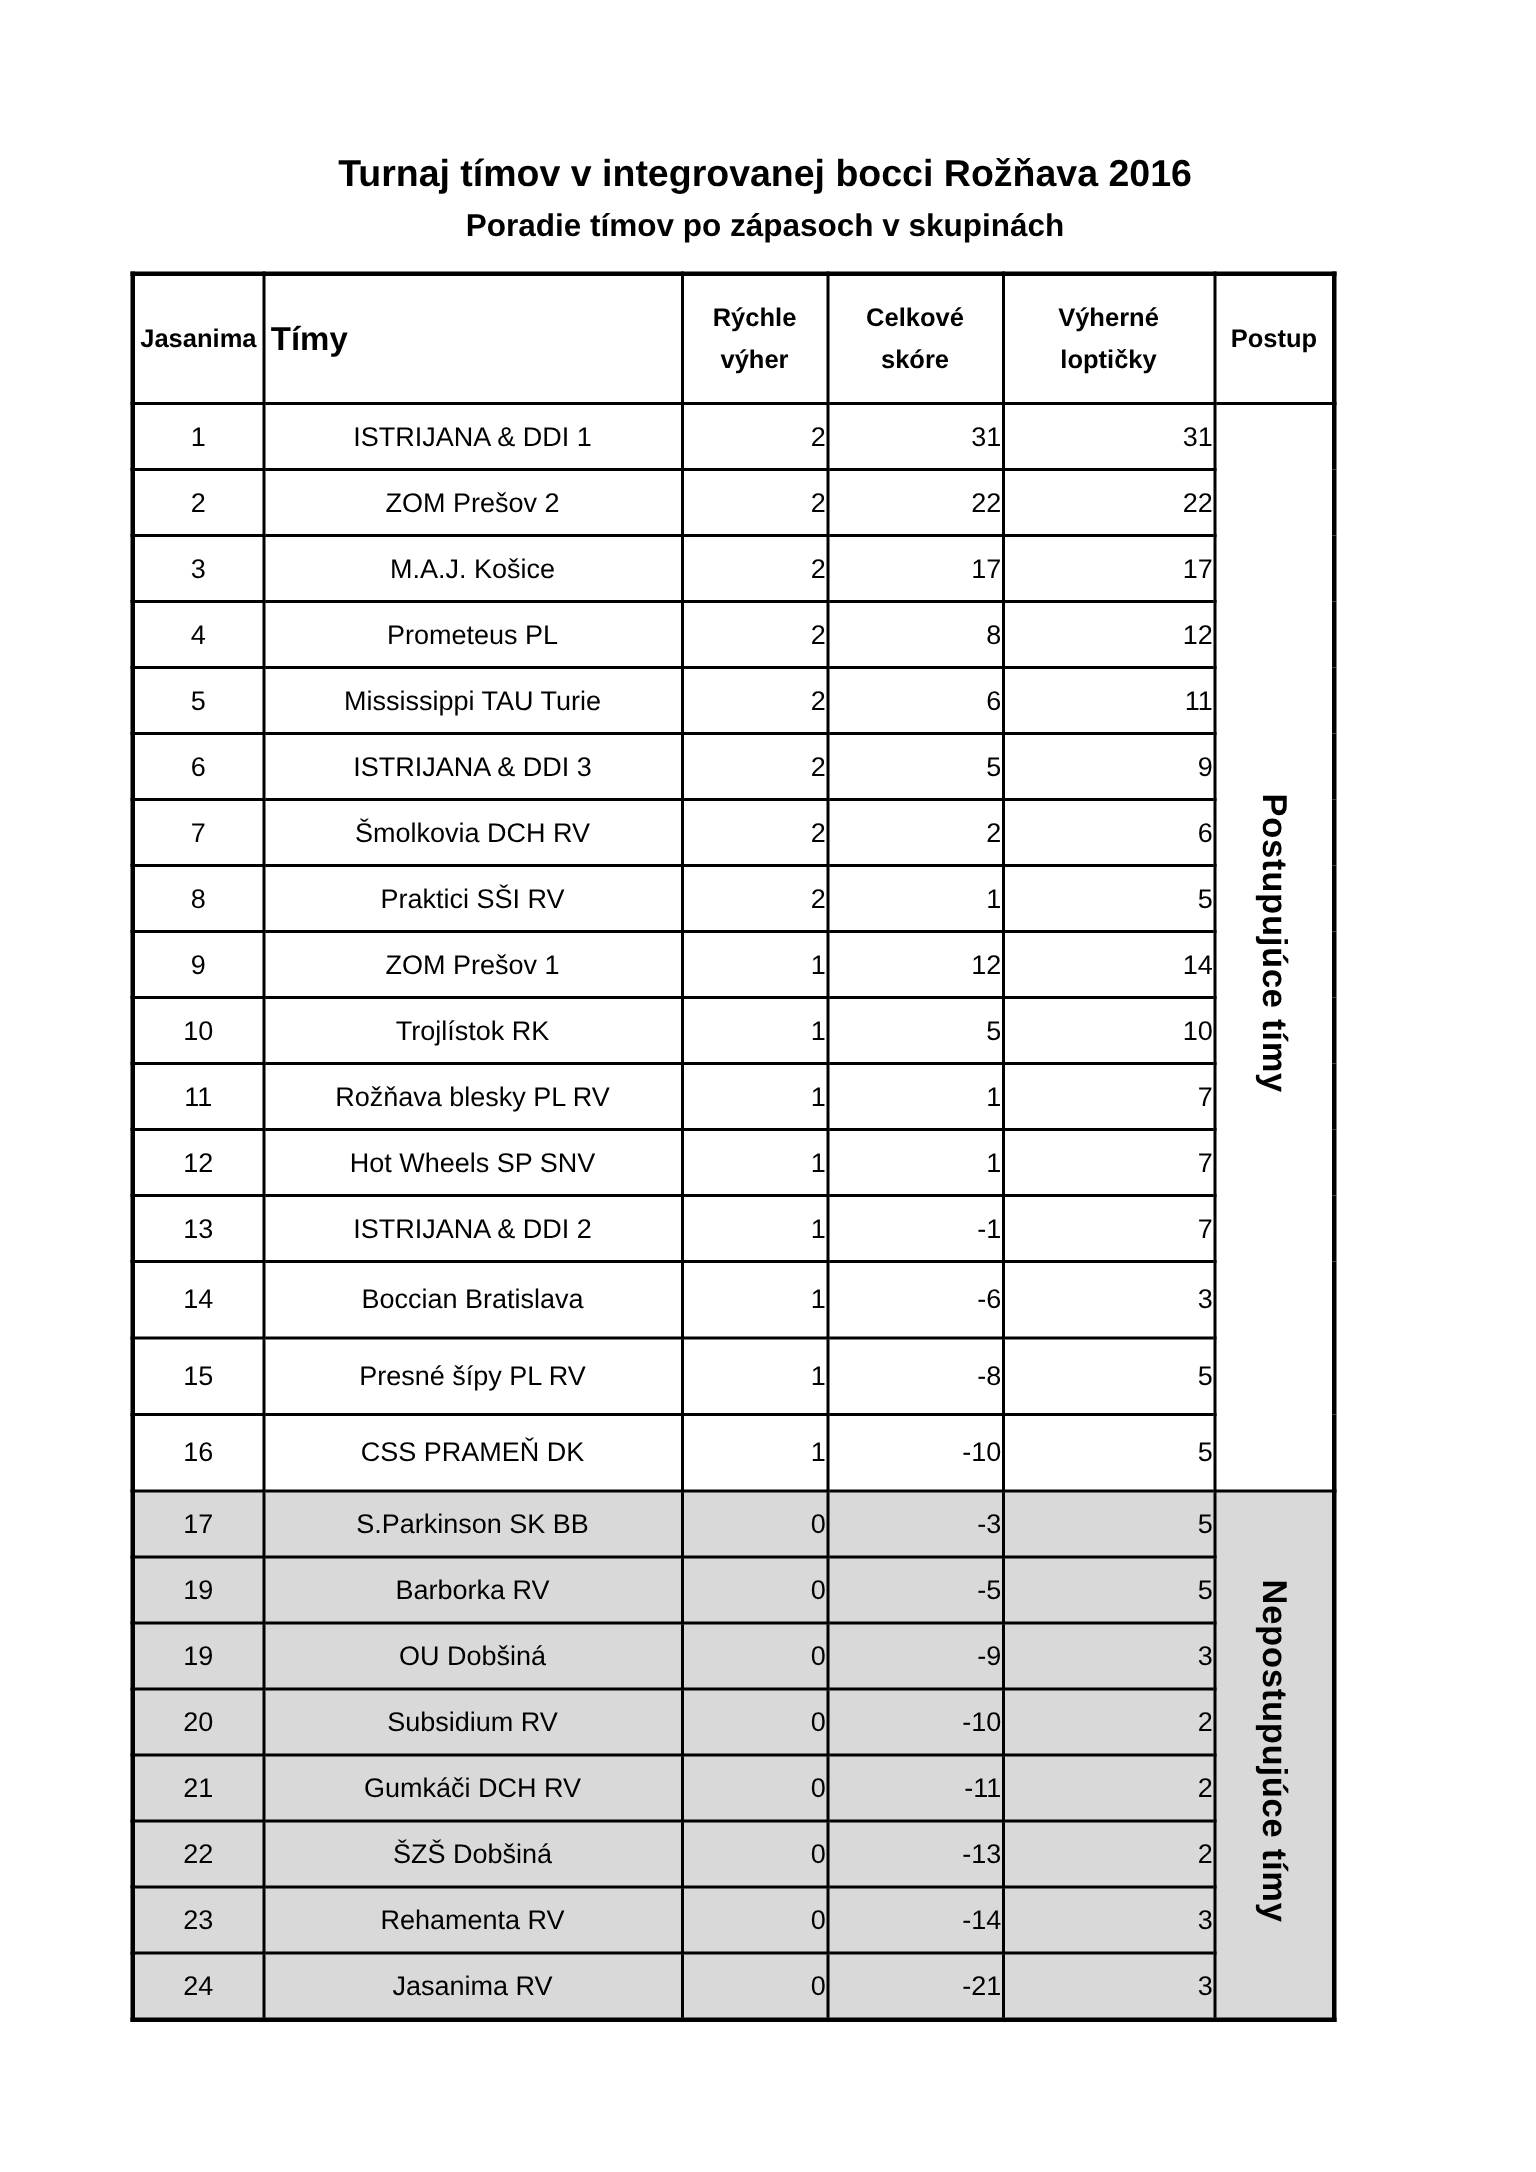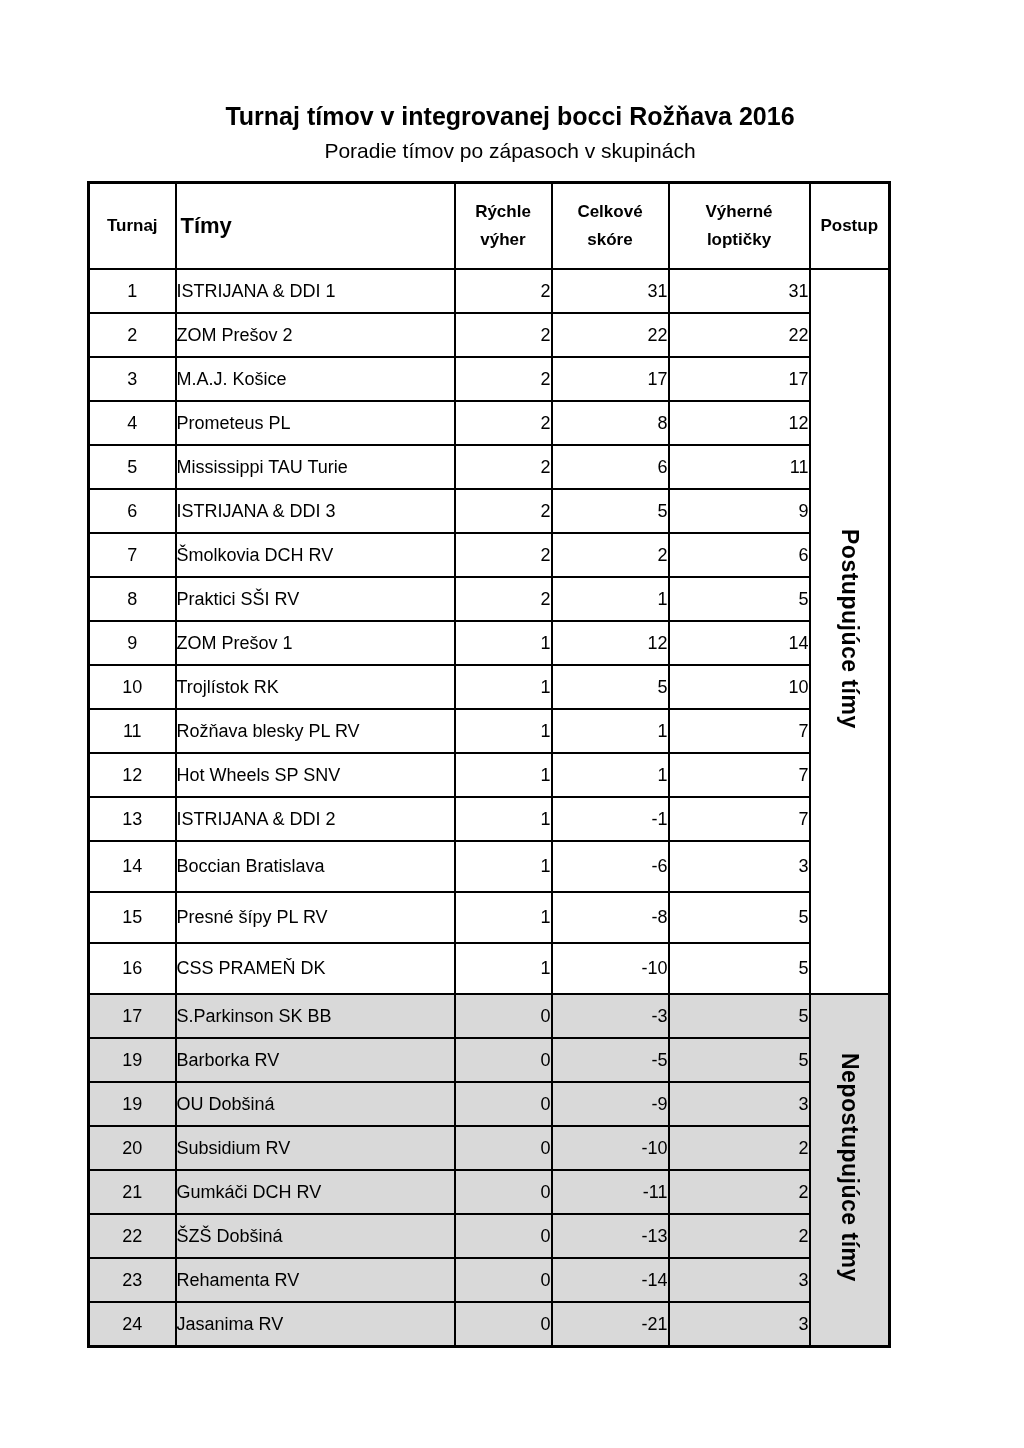--- a/index.html
+++ b/index.html
@@ -1,32 +1,32 @@
 <!DOCTYPE html>
 <html><head>
 <meta charset="utf-8">
 <style>
   html, body { margin: 0; padding: 0; background: #ffffff; }
   body { width: 1024px; height: 1448px; position: relative; font-family: "Liberation Sans", "DejaVu Sans", sans-serif; color: #000; }
   .title-block { position: absolute; left: 0; width: 1020px; text-align: center; }
   .title { top: 102px; font-size: 25px; font-weight: bold; }
-  .subtitle { top: 139px; font-size: 21px; font-weight: normal; }
+  .subtitle { top: 139px; font-size: 21px; font-weight: bold; }
   table.standings {
     position: absolute; left: 87px; top: 181px; width: 801px;
     border-collapse: collapse; table-layout: fixed;
     border: 3px solid #000;
   }
   table.standings th, table.standings td {
     border: 2px solid #000; padding: 0; font-size: 18px; font-weight: normal;
   }
   table.standings thead th { height: 84px; font-weight: bold; font-size: 17px; line-height: 28px; text-align: center; vertical-align: middle; }
   table.standings thead th.teams-head { text-align: left; font-size: 22px; padding-left: 4px; margin-top: 39px; }
   table.standings thead { border-bottom: 2px solid #000; }
   td.rank { text-align: center; }
-  td.team { }
+  td.team { text-align: center; }
   td.num { text-align: right; padding-right: 4px; }
   tr.row td { height: 42px; }
   tr.row.tall td { height: 49px; }
   tr.row.out td { background: #d9d9d9; }
   td.status { text-align: center; vertical-align: middle; background: #fff; border-left: 2px solid #000; }
   td.status.out { background: #d9d9d9; }
   .vert {
     writing-mode: vertical-rl; font-weight: bold; font-size: 23px; letter-spacing: 0.5px;
     display: inline-block; white-space: nowrap;
   }
@@ -41,21 +41,21 @@
   <colgroup>
     <col style="width:87px">
     <col style="width:279px">
     <col style="width:97px">
     <col style="width:117px">
     <col style="width:141px">
     <col style="width:80px">
   </colgroup>
   <thead>
     <tr>
-      <th>Turnaj</th>
+      <th>Jasanima</th>
       <th class="teams-head">Tímy</th>
       <th><span>Rýchle</span><br><span>výher</span></th>
       <th><span>Celkové</span><br><span>skóre</span></th>
       <th><span>Výherné</span><br><span>loptičky</span></th>
       <th>Postup</th>
     </tr>
   </thead>
   <tbody id="tbody">
       <tr class="row">
         <td class="rank">1</td>

